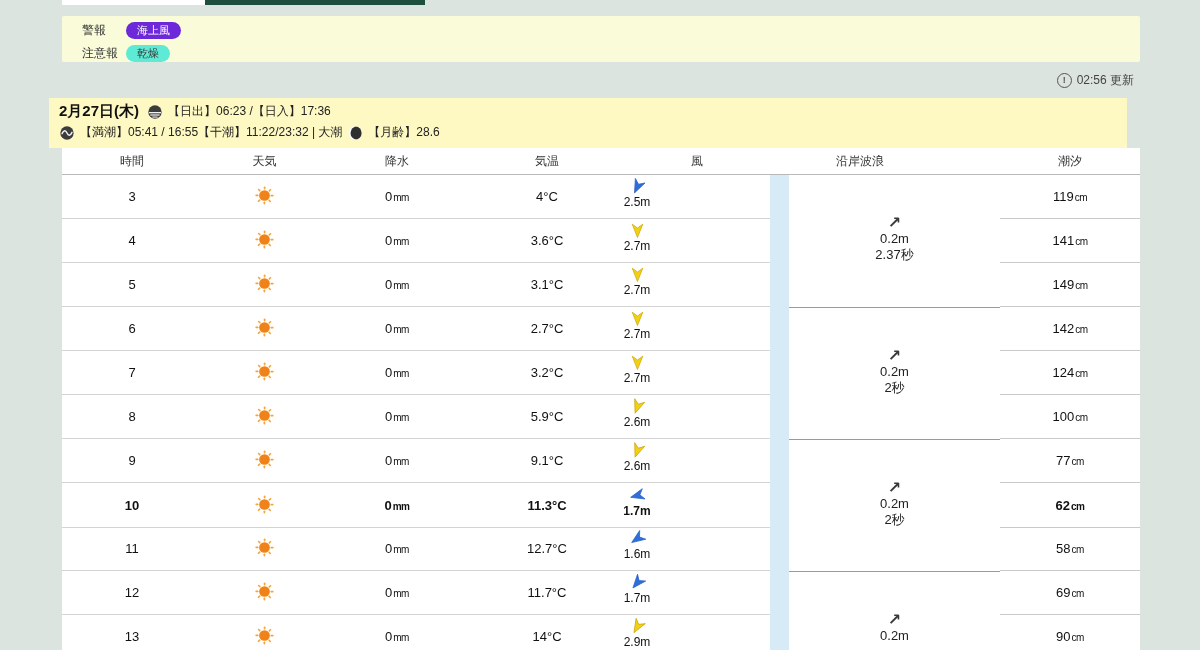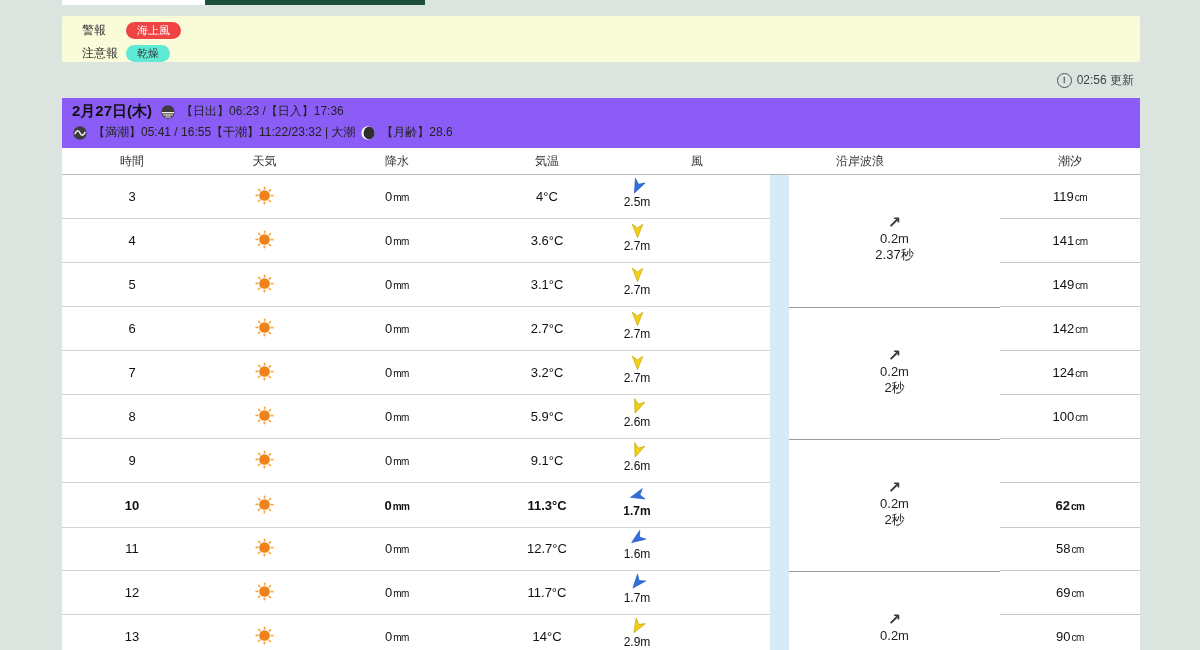--- a/index.html
+++ b/index.html
@@ -11,29 +11,29 @@
   }
   
   .tab-white{position:absolute;left:62px;top:0;width:143px;height:5px;background:#ffffff;}
   .tab-green{position:absolute;left:205px;top:0;width:220px;height:5px;background:#1d4f3c;}
 
   
   .banner{position:absolute;left:62px;top:16px;width:1078px;height:46px;background:#fafcd9;border-radius:2px;}
   .banner-line{display:flex;align-items:flex-end;height:19px;margin:4px 0 0 20px;}
   .banner-label{font-size:12px;color:#333;min-width:44px;}
   .badge{display:inline-block;font-size:11px;line-height:15px;padding:1px 11px;border-radius:9px;}
-  .badge-red{background:#ef4444;color:#ffffff;margin-top:24px;}
+  .badge-red{background:#6d28d9;color:#ffffff;margin-top:24px;}
   .badge-yellow{background:#5eead4;color:#333333;}
 
   
   .update{position:absolute;top:72px;right:66px;display:flex;align-items:center;gap:5px;font-size:12px;color:#444;}
   .update-icon{width:13px;height:13px;border:1px solid #555;border-radius:50%;font-size:9px;line-height:13px;text-align:center;font-weight:bold;color:#555;}
 
   
-  .date-header{position:absolute;left:62px;top:98px;width:1078px;height:50px;background:#8b5cf6;}
+  .date-header{position:absolute;left:49px;top:98px;width:1078px;height:50px;background:#fef9c3;}
   .dh-line{position:absolute;left:10px;display:flex;align-items:center;gap:5px;font-size:12px;color:#222;white-space:nowrap;}
   .dh-line1{top:4px;}
   .dh-line2{top:26px;}
   .dh-date{font-size:15px;font-weight:bold;margin-right:3px;color:#111;}
   .dh-icon{display:inline-flex;width:16px;height:16px;}
   .dh-icon svg{width:16px;height:16px;}
 
   
   .table{position:absolute;left:62px;top:148px;width:1078px;height:502px;background:#ffffff;}
   .thead{position:absolute;top:0;left:0;width:1078px;height:27px;border-bottom:1px solid #b9b9b9;box-sizing:border-box;}
@@ -340,20 +340,21 @@
         <div class="cell c-precip">0<span class="unit">mm</span></div>
         <div class="cell c-temp">9.1°C</div>
         <div class="cell c-wind">
           <span class="warrow">
             <svg viewBox="0 0 24 24" style="transform:rotate(20deg)">
               <path d="M12 22 L4.5 3 L12 8.5 L19.5 3 Z" fill="#f2d013" stroke="#c9a60f" stroke-width="1" stroke-linejoin="round"></path>
             </svg>
           </span>
           <span class="wspeed">2.6m</span>
         </div>
+        <div class="cell c-tide">77<span class="unit">cm</span></div>
         <div class="rline rl-a"></div>
         <div class="rline rl-b"></div>
       </div>
       <div class="row" style="top: 336px; font-weight: bold;">
         <div class="cell c-time">10</div>
         <div class="cell c-weather">
           <span><svg viewBox="0 0 24 24" width="21" height="21">
               <g fill="#f5a43c">
                 <rect x="11.2" y="1.6" width="1.9" height="3.6" rx="0.9" transform="rotate(0 12 12)"></rect>
                 <rect x="11.2" y="1.6" width="1.9" height="3.6" rx="0.9" transform="rotate(45 12 12)"></rect>

